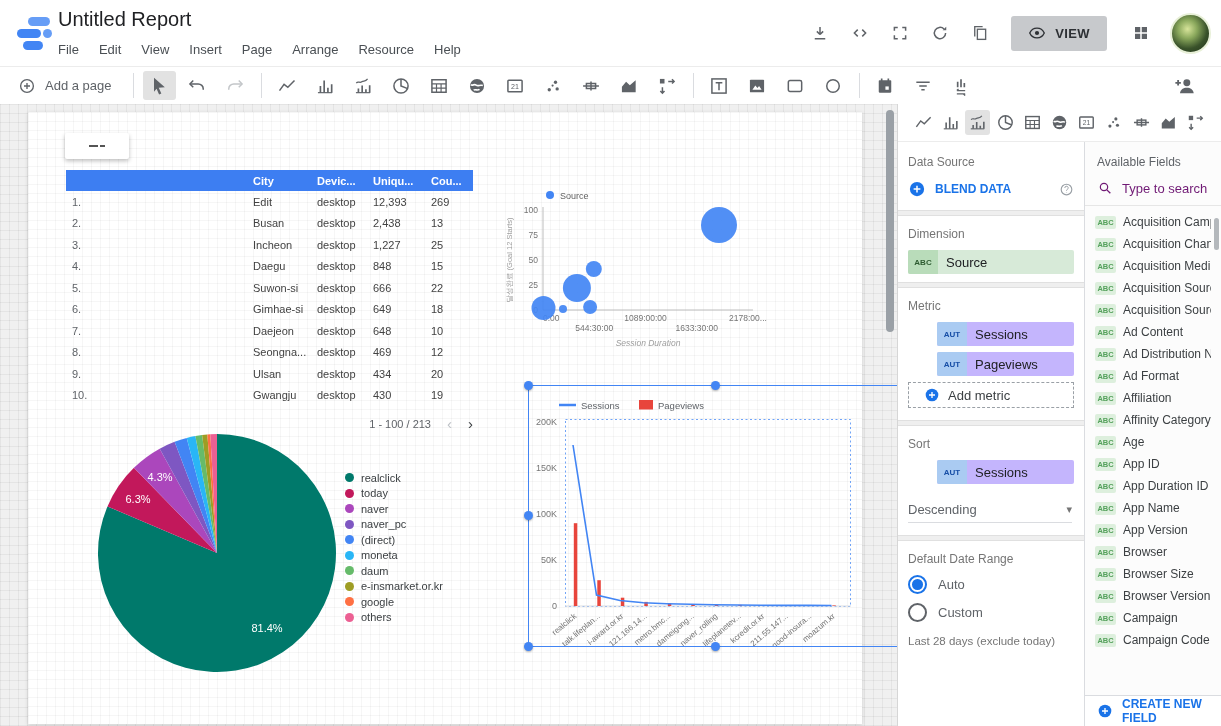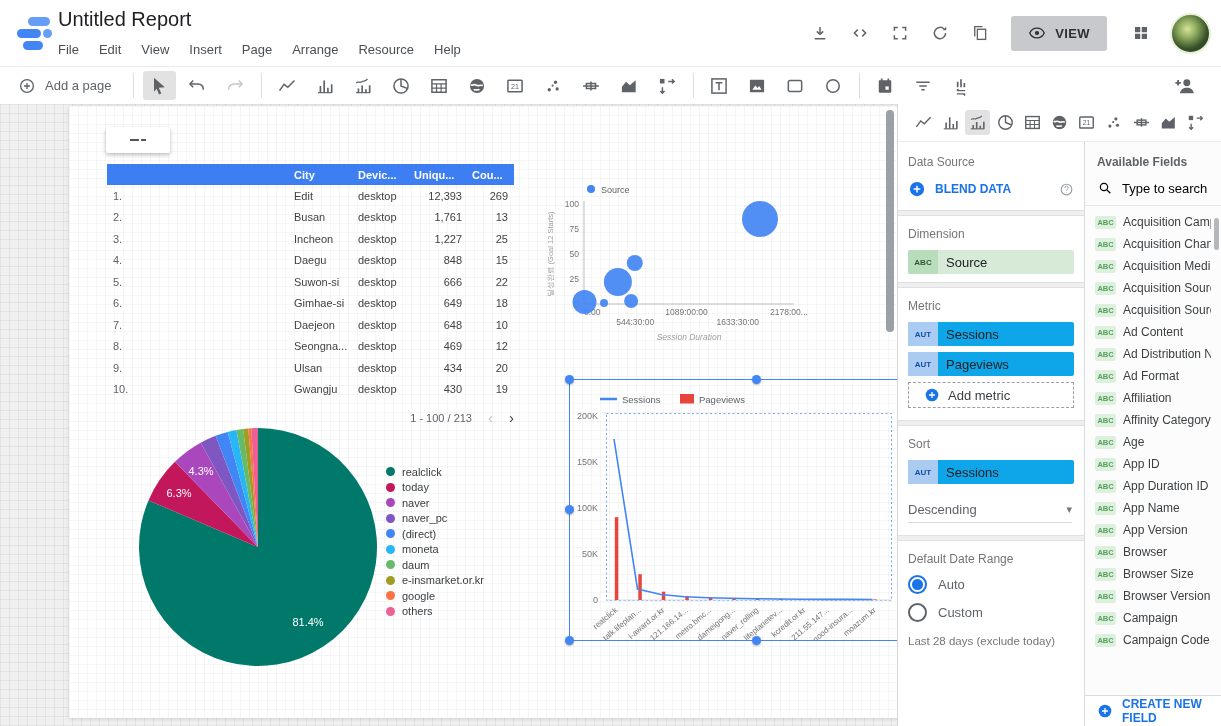--- a/index.html
+++ b/index.html
@@ -38,37 +38,37 @@
   .tbtn.active{background:#e2e2e2;}
   .tbtn.disabled{color:#c3c6c9;}
   .tgroup{display:flex;align-items:center;gap:5px;}
   .toolbar .share{margin-left:auto;margin-right:14px;}
 
   
   .workspace{position:absolute;top:104px;left:0;right:0;bottom:0;display:flex;}
   .canvas{position:relative;width:897px;height:100%;flex:none;background:#f0f0f0;overflow:hidden;
           background-image:linear-gradient(rgba(0,0,0,.05) 1px,transparent 1px),linear-gradient(90deg,rgba(0,0,0,.05) 1px,transparent 1px);
           background-size:9px 9px;}
-  .page{position:absolute;left:28px;top:2px;width:834px;height:612px;background:#fff;box-shadow:0 1px 4px rgba(0,0,0,.14);
+  .page{position:absolute;left:28px;top:8px;width:834px;height:612px;background:#fff;box-shadow:0 1px 4px rgba(0,0,0,.14);
         background-image:linear-gradient(rgba(0,0,0,.035) 1px,transparent 1px),linear-gradient(90deg,rgba(0,0,0,.035) 1px,transparent 1px);
-        background-size:9px 9px;margin-left:41px;}
+        background-size:9px 9px;}
   .canvas-vscroll{position:absolute;right:3px;top:6px;width:8px;height:222px;background:#9aa0a6;border-radius:4px;cursor:pointer;}
 
   .mini-control{position:absolute;left:37px;top:21px;width:64px;height:26px;background:#fff;border-radius:2px;
                 box-shadow:0 2px 4px rgba(0,0,0,.26);display:flex;align-items:center;justify-content:center;gap:2px;cursor:pointer;}
   .mini-control i{display:block;width:9px;height:2.5px;background:#555;}
   .mini-control i + i{width:5px;}
 
   
   .gds-table{position:absolute;left:38px;top:58px;width:407px;font-size:11px;color:#424242;cursor:pointer;}
   .trow{display:grid;grid-template-columns:30px 1fr 64px 56px 58px 46px;height:21.5px;align-items:center;}
   .thead{background:#3d7ef2;color:#fff;height:21px;font-weight:700;}
   .cell{padding:0 4px;white-space:nowrap;overflow:hidden;}
   .cnum{color:#5f6368;padding-left:6px;}
-  .cr{text-align:right;padding-right:6px;}
+  .cr{text-align:left;padding-right:6px;}
   .tpager{display:flex;justify-content:flex-end;align-items:center;gap:16px;color:#5f6368;margin-top:9px;font-size:11px;}
   .pg-prev{color:#bdc1c6;} .pg-next{color:#3c4043;}
 
   
   .bubble-wrap{position:absolute;left:470px;top:68px;width:300px;height:175px;cursor:pointer;}
   .pie-wrap{position:absolute;left:69px;top:321px;width:240px;height:240px;cursor:pointer;}
   .pie-legend{position:absolute;left:317px;top:360px;display:flex;flex-direction:column;gap:4.5px;font-size:11px;color:#3c4043;}
   .pl-row{display:flex;align-items:center;gap:7px;height:11px;}
   .pl-dot{width:9px;height:9px;border-radius:50%;flex:none;}
 
@@ -95,36 +95,36 @@
   .src-row{display:flex;gap:4px;align-items:center;}
   .src-edit{width:30px;height:24px;background:#e8e6e3;display:flex;align-items:center;justify-content:center;color:#3c4043;cursor:pointer;}
   .src-chip{flex:1;height:24px;background:#e8e6e3;font-size:12px;color:#3c4043;display:flex;align-items:center;
             padding:0 7px;white-space:nowrap;overflow:hidden;cursor:pointer;}
   .blend-row{display:flex;align-items:center;gap:9px;margin:11px 0 12px;color:#1a73e8;font-weight:700;font-size:12px;cursor:pointer;}
   .blend-help{margin-left:auto;color:#9aa0a6;}
   .sec-div{height:4px;background:#efefef;border-top:1px solid #e0e0e0;border-bottom:1px solid #e0e0e0;margin:0 -10px;}
   .chip{display:flex;height:24px;margin-bottom:6px;border-radius:2px;overflow:hidden;font-size:13px;cursor:pointer;}
   .chip .badge{width:30px;display:flex;align-items:center;justify-content:center;font-size:8px;font-weight:700;flex:none;}
   .chip.dim{background:#d7ead8;} .chip.dim .badge{background:#b9dcba;color:#2e5b31;}
-  .chip.met{background:#0ea5e9;} .chip.met .badge{background:#aacbf2;color:#174ea6;}
+  .chip.met{background:#c4b5fd;margin-left:29px;} .chip.met .badge{background:#aacbf2;color:#174ea6;}
   .chip .cname{display:flex;align-items:center;padding:0 8px;color:#202124;white-space:nowrap;overflow:hidden;}
   .add-metric{display:flex;align-items:center;gap:8px;height:24px;border:1px dashed #9aa0a6;color:#3c4043;
               font-size:13px;padding:0 15px;margin:2px 0 12px;cursor:pointer;}
   .select{display:flex;align-items:center;justify-content:space-between;height:26px;border-bottom:1px solid #dadce0;
           color:#5f6368;font-size:13px;margin:12px 2px 12px 0;cursor:pointer;}
   .caret{color:#757575;font-size:11px;}
   .radio-row{display:flex;align-items:center;gap:11px;margin:9px 0;color:#5f6368;font-size:13px;cursor:pointer;}
   .radio{width:15px;height:15px;border:2px solid #5f6368;border-radius:50%;position:relative;flex:none;}
   .radio.sel{border-color:#1a73e8;}
   .radio.sel::after{content:'';position:absolute;inset:2.2px;background:#1a73e8;border-radius:50%;}
   .dr-note{color:#757575;font-size:11.5px;margin-top:13px;}
 
   .fields{flex:1;position:relative;background:#fcfcfc;display:flex;flex-direction:column;padding-top:2px;min-width:0;}
-  .fields-head{font-size:12px;color:#5f6368;padding:11px 12px 11px;font-weight:bold;}
-  .fields-search{display:flex;align-items:center;gap:9px;padding:0 12px 9px;border-bottom:1px solid #e6e6e6;color:#000000;font-size:13px;}
+  .fields-head{font-size:12px;color:#5f6368;padding:11px 12px 11px;}
+  .fields-search{display:flex;align-items:center;gap:9px;padding:0 12px 9px;border-bottom:1px solid #e6e6e6;color:#701a75;font-size:13px;}
   .fields-list{flex:1;overflow:hidden;padding-top:5px;}
   .field-item{display:flex;align-items:center;gap:7px;height:22px;padding:0 10px;cursor:grab;}
   .fbadge{min-width:21px;height:13px;background:#ddefdd;color:#55a15c;font-size:7.5px;font-weight:700;
           display:flex;align-items:center;justify-content:center;border-radius:2px;flex:none;}
   .fname{font-size:12px;color:#3c4043;white-space:nowrap;overflow:hidden;}
   .fields-scroll{position:absolute;right:2px;top:76px;width:5px;height:32px;background:#b4b8bc;border-radius:3px;cursor:pointer;}
   .fields-footer{height:30px;border-top:1px solid #dadce0;display:flex;align-items:center;gap:9px;padding:0 12px;
                  color:#1a73e8;font-weight:700;font-size:12px;background:#fff;cursor:pointer;flex:none;}
 </style>
 </head>
@@ -430,21 +430,21 @@
     <div class="cell">Edit</div>
             <div class="cell">desktop</div>
     <div class="cell cr">12,393</div>
             <div class="cell cr">269</div>
           </div>
           <div class="trow">
     <div class="cell cnum">2.</div>
             <div class="cell"></div>
     <div class="cell">Busan</div>
             <div class="cell">desktop</div>
-    <div class="cell cr">1,761</div>
+    <div class="cell cr">2,438</div>
             <div class="cell cr">13</div>
           </div>
           <div class="trow">
     <div class="cell cnum">3.</div>
             <div class="cell"></div>
     <div class="cell">Incheon</div>
             <div class="cell">desktop</div>
     <div class="cell cr">1,227</div>
             <div class="cell cr">25</div>
           </div>

